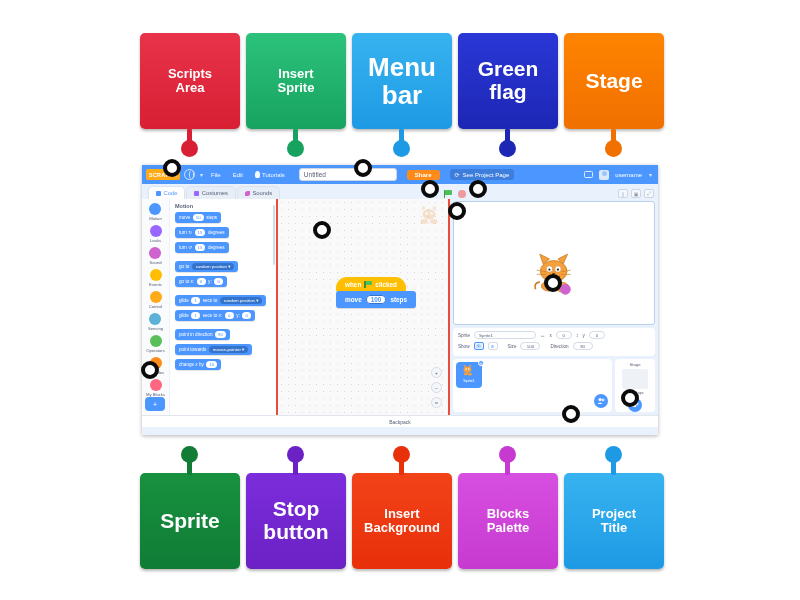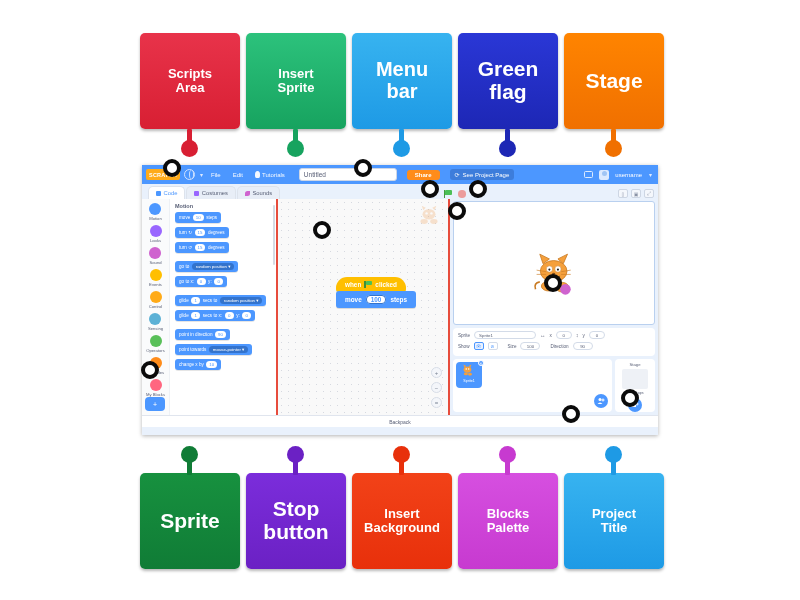--- a/index.html
+++ b/index.html
@@ -280,21 +280,21 @@
     <div class="label-card" style="left: 140px; top: 33px; background: linear-gradient(rgb(232, 51, 74), rgb(216, 31, 51)); font-size: 13px;">
       <span class="txt">Scripts<br>Area</span>
     </div>
     <div class="stem" style="background: rgb(216, 31, 51); left: 187px; top: 129px; height: 20px;"></div>
     <div class="knob" style="background: rgb(216, 31, 51); left: 181px; top: 140px;"></div>
     <div class="label-card" style="left: 246px; top: 33px; background: linear-gradient(rgb(44, 194, 124), rgb(23, 163, 95)); font-size: 13px;">
       <span class="txt">Insert<br>Sprite</span>
     </div>
     <div class="stem" style="background: rgb(23, 163, 95); left: 293px; top: 129px; height: 20px;"></div>
     <div class="knob" style="background: rgb(23, 163, 95); left: 287px; top: 140px;"></div>
-    <div class="label-card" style="left: 352px; top: 33px; background: linear-gradient(rgb(55, 179, 240), rgb(30, 154, 229)); font-size: 20px;">
+    <div class="label-card" style="left: 352px; top: 33px; background: linear-gradient(rgb(55, 179, 240), rgb(30, 154, 229)); font-size: 26px;">
       <span class="txt">Menu<br>bar</span>
     </div>
     <div class="stem" style="background: rgb(30, 154, 229); left: 399px; top: 129px; height: 20px;"></div>
     <div class="knob" style="background: rgb(30, 154, 229); left: 393px; top: 140px;"></div>
     <div class="label-card" style="left: 458px; top: 33px; background: linear-gradient(rgb(42, 55, 214), rgb(29, 39, 181)); font-size: 21px;">
       <span class="txt">Green<br>flag</span>
     </div>
     <div class="stem" style="background: rgb(29, 39, 181); left: 505px; top: 129px; height: 20px;"></div>
     <div class="knob" style="background: rgb(29, 39, 181); left: 499px; top: 140px;"></div>
     <div class="label-card" style="left: 564px; top: 33px; background: linear-gradient(rgb(255, 132, 0), rgb(240, 112, 0)); font-size: 21px;">

